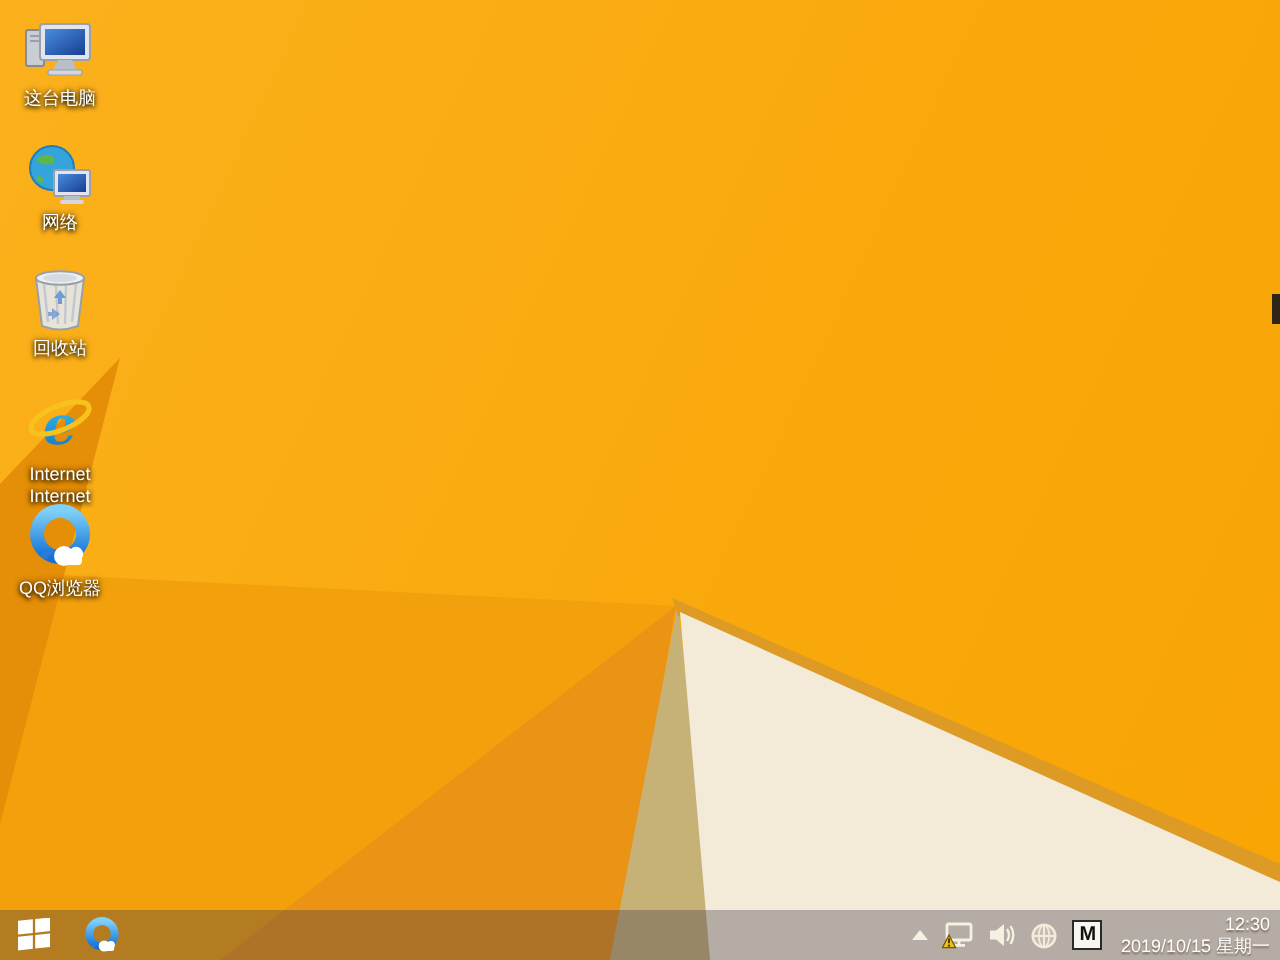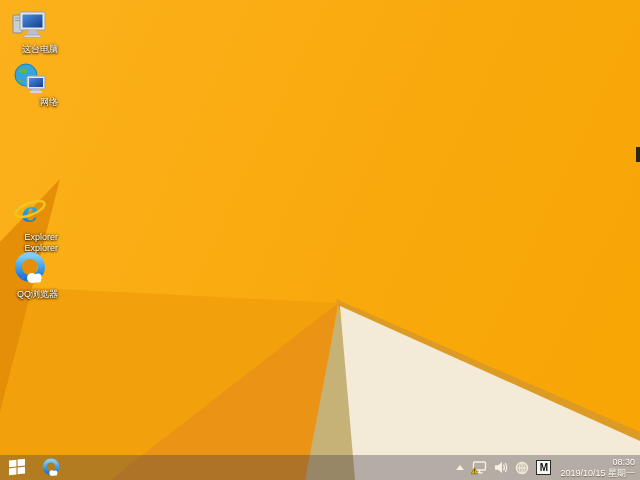--- a/index.html
+++ b/index.html
@@ -9,21 +9,21 @@
     background:linear-gradient(115deg,#fbb11c 0%,#f9a90c 55%,#f8a504 100%);
   }
   .facet{position:absolute;inset:0;}
   .f-medium{background:#f2a00c;clip-path:polygon(338px 303px,0px 286px,0px 480px,110px 480px);}
   .f-deep{background:#ea9314;clip-path:polygon(338px 303px,110px 480px,308px 480px);}
   .f-wedge{background:#e58e07;clip-path:polygon(60px 179px,0px 242px,0px 412px);}
   .f-khaki{background:#c6b177;clip-path:polygon(339px 302px,305px 480px,358px 480px);}
   .f-edge{background:#dd9a24;clip-path:polygon(336px 299px,640px 432px,640px 443px,339px 308px);}
   .f-cream{background:#f3ead8;clip-path:polygon(340px 306px,640px 441px,640px 480px,355px 480px);}
 
-  .dicon{position:absolute;left:2px;width:56px;text-align:right;cursor:default;}
+  .dicon{position:absolute;left:2px;width:56px;text-align:center;cursor:default;}
   .dicon .glyph{height:36px;display:flex;align-items:flex-end;justify-content:center;}
   .dicon .lbl{
     margin-top:2px;font-size:9px;line-height:11px;color:#fff;
     text-shadow:0 1px 2px rgba(0,0,0,.95),0 0 3px rgba(0,0,0,.8);
     word-wrap:break-word;
   }
   .artifact{position:absolute;left:636px;top:147px;width:4px;height:15px;background:#2e2517;}
 
   .taskbar{
     position:absolute;left:0;top:455px;width:640px;height:25px;
@@ -70,21 +70,21 @@
         <line x1="3" y1="10.5" x2="8" y2="10.5" stroke="#9aa0ab" stroke-width="1"></line>
         <rect x="8" y="2" width="25" height="18" rx="1.5" fill="#e2e6ec" stroke="#98a0ab" stroke-width="1"></rect>
         <rect x="10.5" y="4.5" width="20" height="13" fill="url(#scr1)"></rect>
         <path d="M17 20 h7 l2.5 5 h-12 z" fill="#b9bec7"></path>
         <rect x="12" y="25" width="17" height="2.5" rx="1" fill="#d4d8de" stroke="#98a0ab" stroke-width="0.6"></rect>
       </svg>
     </div>
     <div class="lbl">这台电脑</div>
   </div>
 
-  <div class="dicon" style="top:59px">
+  <div class="dicon" style="top:68px">
     <div class="glyph">
       <svg width="34" height="32" viewBox="0 0 34 32">
         <defs>
             <linearGradient id="scr2" x1="0" y1="0" x2="1" y2="1">
           <stop offset="0" stop-color="#4a8de0"></stop>
               <stop offset="1" stop-color="#173f8f"></stop>
             </linearGradient>
           </defs>
         <circle cx="13" cy="12" r="11" fill="#35a3dc" stroke="#1d7fb5" stroke-width="1"></circle>
         <path d="M5 8 q4 -4 8 -2 q3 2 0 4 q-5 1 -8 -2z" fill="#5cb84a"></path>
@@ -92,35 +92,48 @@
         <path d="M6 16 q3 0 3 3 q-2 1 -4 -1z" fill="#5cb84a"></path>
         <rect x="14" y="13" width="18" height="13" rx="1" fill="#e2e6ec" stroke="#98a0ab" stroke-width="1"></rect>
         <rect x="16" y="15" width="14" height="9" fill="url(#scr2)"></rect>
         <rect x="19" y="26" width="8" height="2" fill="#b9bec7"></rect>
         <rect x="17" y="28" width="12" height="2" rx="1" fill="#d4d8de"></rect>
       </svg>
     </div>
     <div class="lbl">网络</div>
   </div>
 
+  <div class="dicon" style="top:131px">
+    <div class="glyph">
+      <svg width="32" height="34" viewBox="0 0 32 34">
+        <path d="M4 6 L7 30 Q16 33.5 25 30 L28 6 Z" fill="rgba(228,233,238,0.9)" stroke="#9aa0a8" stroke-width="1"></path>
+        <ellipse cx="16" cy="6" rx="12" ry="3.4" fill="#eef1f4" stroke="#9aa0a8" stroke-width="1"></ellipse>
+        <ellipse cx="16" cy="6" rx="8.5" ry="2.1" fill="#d6dbe1"></ellipse>
+        <path d="M8 9 L10 28 M14 10 L15 29 M19 10 L18.5 29 M24 9 L22 28" stroke="#c2c8cf" stroke-width="1.2" fill="none"></path>
+        <path d="M13 16 l3 -4 3 4 h-2 v3 h-2 v-3 z" fill="#5a8fd0" opacity="0.85"></path>
+        <path d="M12 21 l4 3 -4 3 v-2 h-2 v-2 h2 z" fill="#5a8fd0" opacity="0.7"></path>
+      </svg>
+    </div>
+    <div class="lbl">回收站</div>
+  </div>
 
   <div class="dicon" style="top:194px">
     <div class="glyph">
       <svg width="36" height="36" viewBox="0 0 36 36">
         <defs>
             <linearGradient id="ieg" x1="0" y1="0" x2="0" y2="1">
           <stop offset="0" stop-color="#3fc6f2"></stop>
               <stop offset="1" stop-color="#0a6fc2"></stop>
             </linearGradient>
           </defs>
         <text x="18" y="28" text-anchor="middle" font-family="'DejaVu Serif',serif" font-style="italic" font-weight="bold" font-size="27" fill="url(#ieg)">e</text>
         <ellipse cx="18" cy="15" rx="15.5" ry="6" fill="none" stroke="#f6c31c" stroke-width="2.6" transform="rotate(-22 18 15)"></ellipse>
       </svg>
     </div>
-    <div class="lbl">Explorer Explorer</div>
+    <div class="lbl">Internet Internet</div>
   </div>
 
   <div class="dicon" style="top:251px">
     <div class="glyph">
       <svg width="36" height="36" viewBox="0 0 36 36">
         <defs>
             <linearGradient id="qg1" x1="0" y1="0" x2="0" y2="1">
           <stop offset="0" stop-color="#7fd0f7"></stop>
               <stop offset="1" stop-color="#1272d6"></stop>
             </linearGradient>
@@ -188,19 +201,19 @@
       <svg width="14" height="14" viewBox="0 0 14 14">
         <circle cx="7" cy="7" r="5.6" fill="rgba(246,240,224,0.25)" stroke="#f3ecd9" stroke-width="1.3"></circle>
         <line x1="1.4" y1="7" x2="12.6" y2="7" stroke="#f3ecd9" stroke-width="1.1"></line>
         <line x1="7" y1="1.4" x2="7" y2="12.6" stroke="#f3ecd9" stroke-width="1.1"></line>
         <ellipse cx="7" cy="7" rx="2.6" ry="5.6" fill="none" stroke="#f3ecd9" stroke-width="0.9"></ellipse>
       </svg>
 
       <div class="imebox">M</div>
 
       <div class="clock">
-        <div>08:30</div>
+        <div>12:30</div>
         <div>2019/10/15 星期一</div>
       </div>
     </div>
   </div>
 
 </div>
 
 </body></html>

